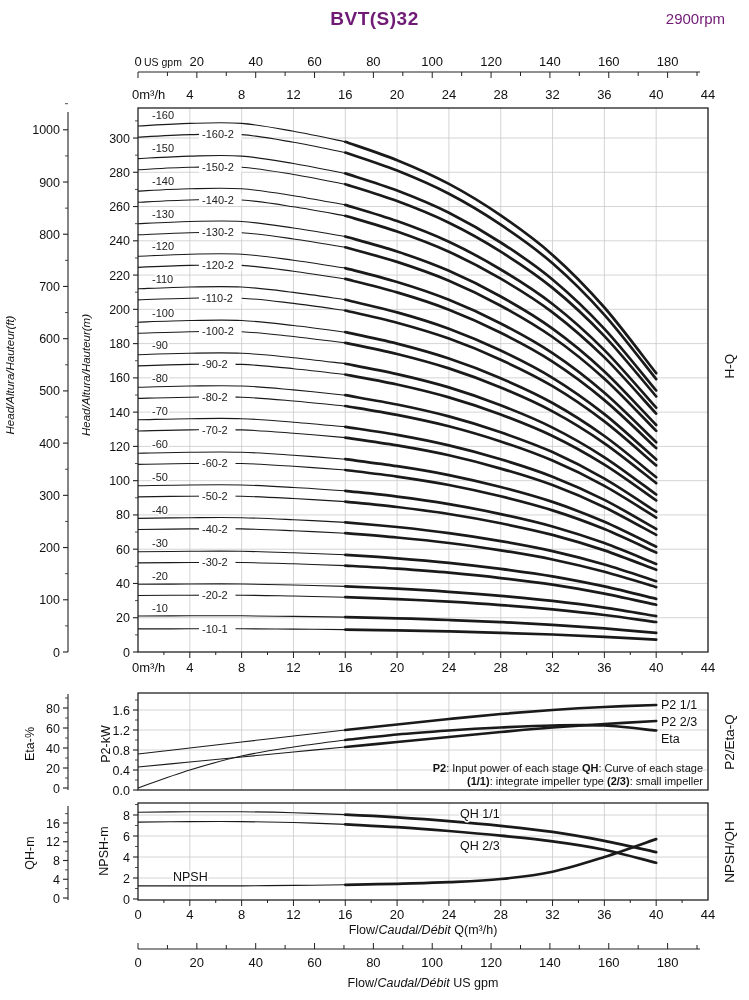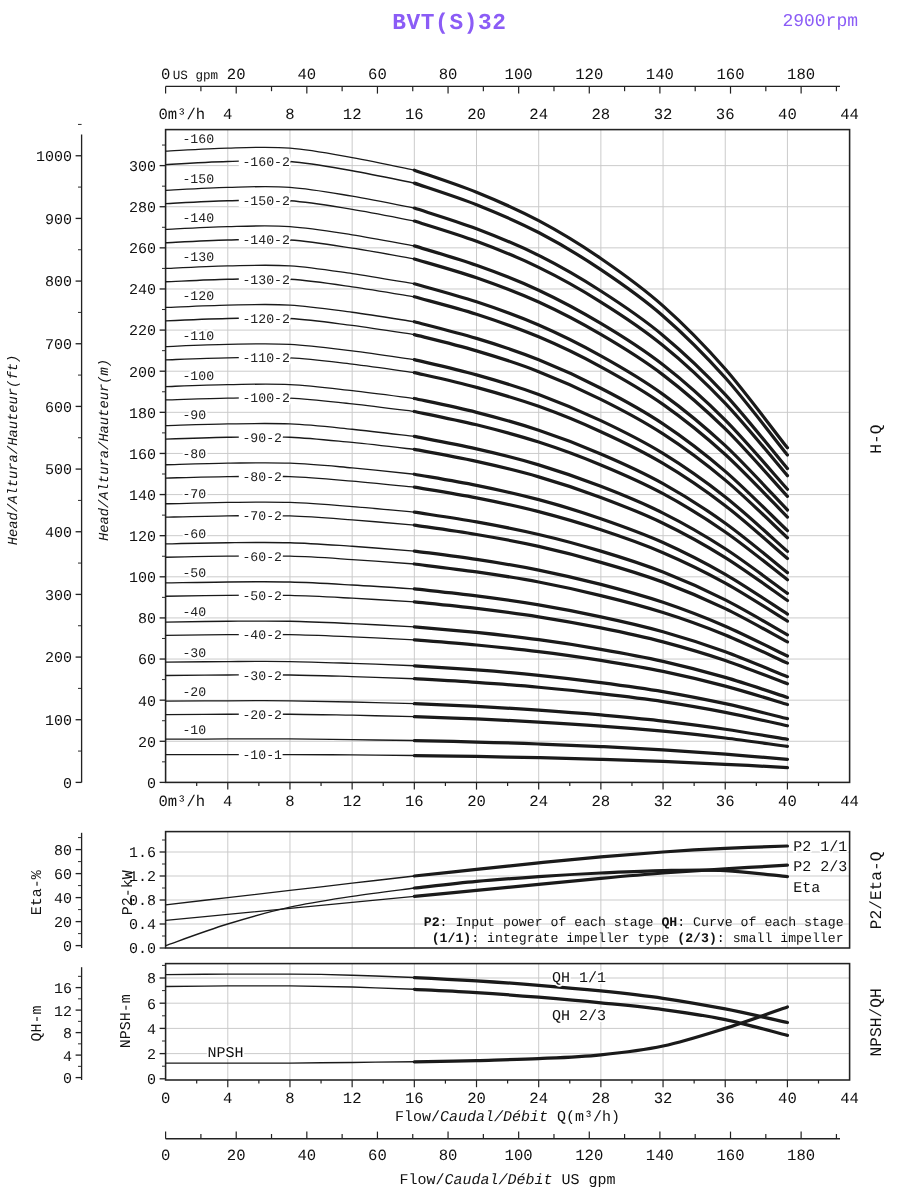--- a/index.html
+++ b/index.html
@@ -1,20 +1,20 @@
 <!DOCTYPE html>
 <html><head>
 <meta charset="utf-8">
 <style>
   html,body{margin:0;padding:0;background:#fff;}
   .page{position:relative;width:749px;height:1000px;background:#fff;overflow:hidden;
-        font-family:Liberation Mono, monospace;color:#8b5cf6;}
+        font-family:Liberation Sans, sans-serif;color:#701a75;}
   .title{position:absolute;top:8px;left:0;width:100%;text-align:center;
          font-size:19px;font-weight:bold;letter-spacing:.5px;}
-  .rpm{position:absolute;top:10px;right:34px;font-size:15px;}
+  .rpm{position:absolute;top:10px;right:24px;font-size:15px;}
   svg text{fill:#111;}
   .tick{font-size:12.5px;}
   .xtick{font-size:13px;}
   .unit{font-size:10.5px;}
   .clabel{font-size:11px;fill:#222;paint-order:stroke;stroke:#fff;stroke-width:3.5px;stroke-linejoin:round;}
   .plabel{font-size:12.5px;paint-order:stroke;stroke:#fff;stroke-width:3px;stroke-linejoin:round;}
   .axlab{font-size:11.5px;font-style:italic;}
   .axlab2{font-size:12.5px;}
   .rlab{font-size:13.5px;}
   .note{font-size:11px;}

